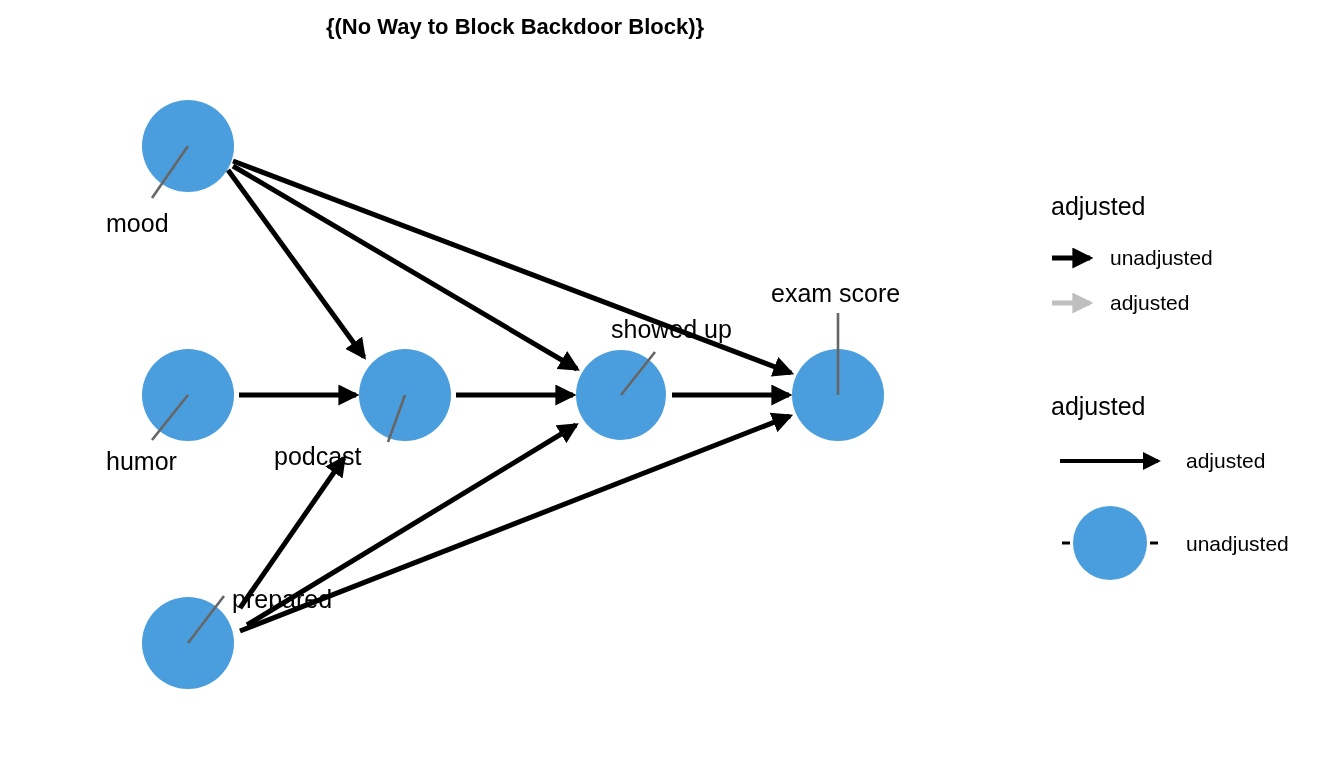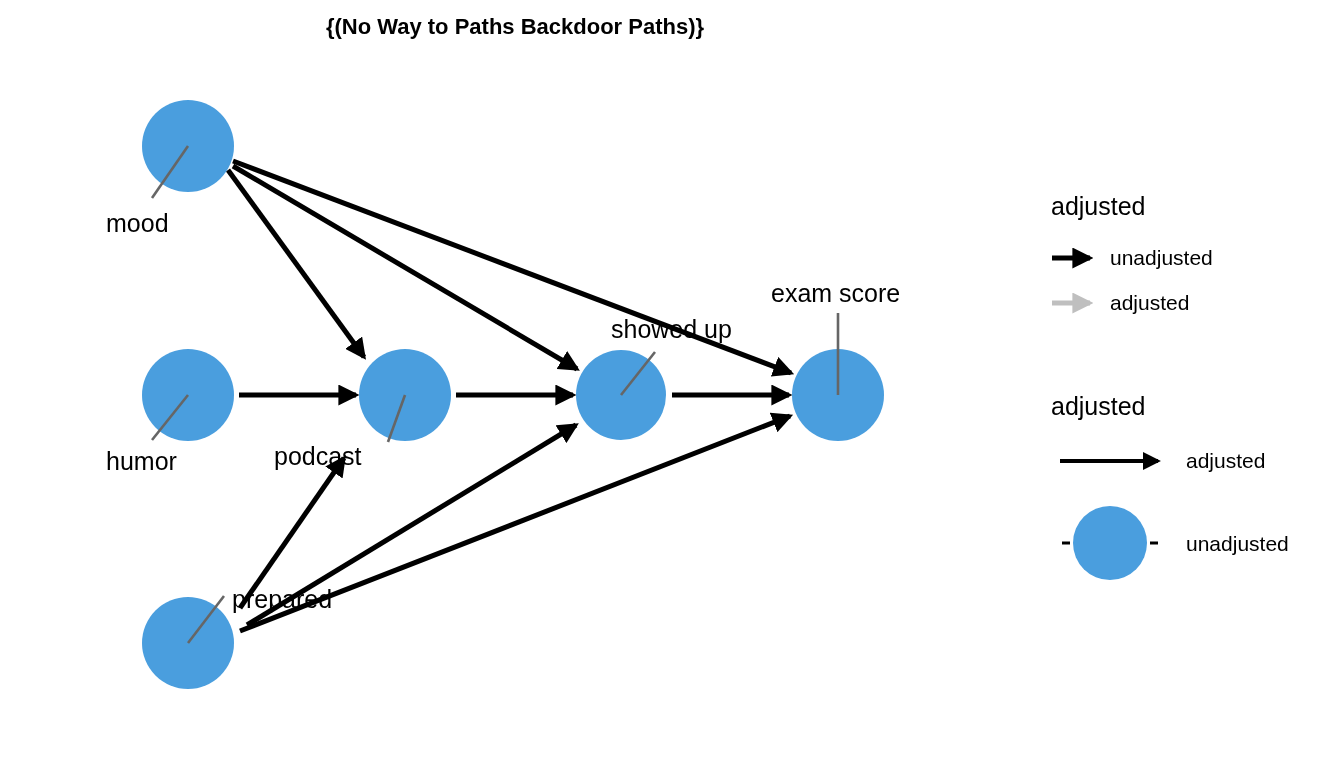--- a/index.html
+++ b/index.html
@@ -45,21 +45,21 @@
   }
   .node-label { font-size: 25px; }
   .legend-title { font-size: 25px; }
   .legend-text { font-size: 21px; }
 </style>
 </head>
 <body>
 
 <div id="dag-root">
 
-  <div id="dag-title">{(No Way to Paths Backdoor Paths)}</div>
+  <div id="dag-title">{(No Way to Block Backdoor Block)}</div>
 
   <svg class="canvas" viewBox="0 0 1344 768">
     <defs>
       <marker id="arrow-black" viewBox="0 0 10 10" refX="8.4" refY="5" markerWidth="4.2" markerHeight="4.2" orient="auto-start-reverse">
         <path d="M 0 0 L 10 5 L 0 10 z" fill="#000000"></path>
       </marker>
       <marker id="arrow-gray" viewBox="0 0 10 10" refX="8.4" refY="5" markerWidth="4.2" markerHeight="4.2" orient="auto-start-reverse">
         <path d="M 0 0 L 10 5 L 0 10 z" fill="#bfbfbf"></path>
       </marker>
       <marker id="arrow-black-lg" viewBox="0 0 10 10" refX="8.4" refY="5" markerWidth="4.6" markerHeight="4.6" orient="auto-start-reverse">

